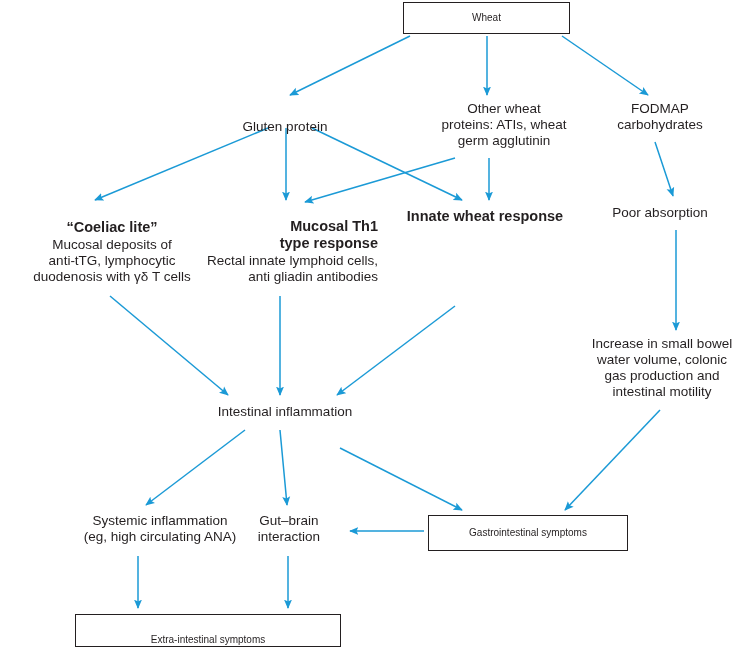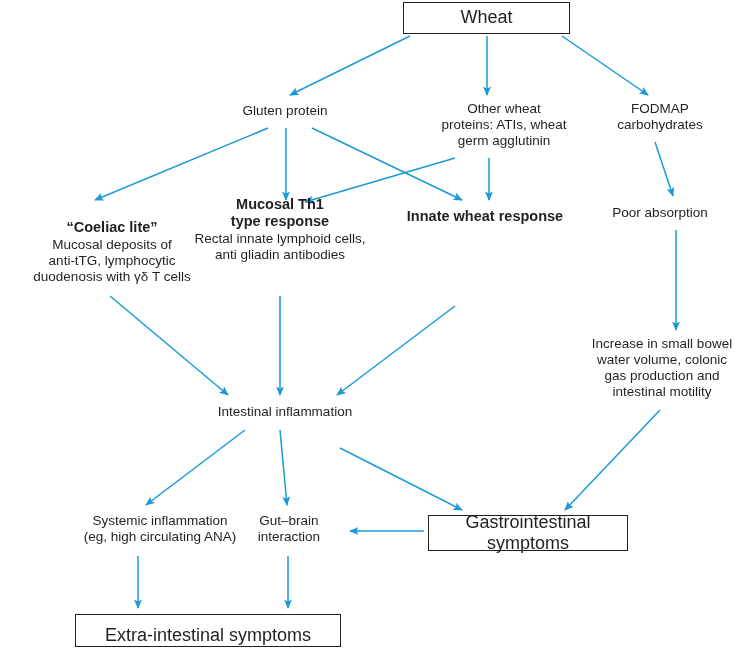--- a/index.html
+++ b/index.html
@@ -40,21 +40,21 @@
     margin-bottom: 1px;
   }
   .node-boxed {
     border: 1.6px solid #231f20;
     background: #ffffff;
     display: flex;
     align-items: center;
     justify-content: center;
   }
   .node-boxed .node-text {
-    font-size: 18px;
+    font-size: 10px;
   }
 </style>
 </head>
 <body>
 
 <div id="diagram-root">
 
   <svg id="edge-layer" viewBox="0 0 750 649">
     <defs>
       <marker id="arrowhead" markerWidth="7" markerHeight="7" refX="5.6" refY="3" orient="auto" markerUnits="strokeWidth">
@@ -82,39 +82,39 @@
         <path d="M 424 531 L 350 531" marker-end="url(#arrowhead)"></path>
         <path d="M 138 556 L 138 608" marker-end="url(#arrowhead)"></path>
         <path d="M 288 556 L 288 608" marker-end="url(#arrowhead)"></path>
       </g>
   </svg>
 
   <div id="node-group">
       <div class="node node-boxed" style="left: 403px; top: 2px; width: 167px; height: 32px;">
         <div class="node-text">Wheat</div>
       </div>
-      <div class="node" style="left: 206px; top: 103px; width: 158px;">
+      <div class="node" style="left: 206px; top: 119px; width: 158px;">
         <div class="node-text">Gluten protein</div>
       </div>
       <div class="node" style="left: 424px; top: 101px; width: 160px;">
         <div class="node-text">Other wheat
 proteins: ATIs, wheat
 germ agglutinin</div>
       </div>
       <div class="node" style="left: 580px; top: 101px; width: 160px;">
         <div class="node-text">FODMAP
 carbohydrates</div>
       </div>
       <div class="node" style="left: 0px; top: 219px; width: 196px; padding-left: 28px;">
         <div class="node-title">“Coeliac lite”</div>
         <div class="node-text">Mucosal deposits of
 anti-tTG,  lymphocytic
 duodenosis with γδ T cells</div>
       </div>
-      <div class="node" style="left: 182px; top: 196px; width: 196px;">
+      <div class="node" style="left: 182px; top: 218px; width: 196px; text-align: right;">
         <div class="node-title">Mucosal Th1
 type response</div>
         <div class="node-text">Rectal innate lymphoid cells,
 anti gliadin antibodies</div>
       </div>
       <div class="node" style="left: 379px; top: 208px; width: 212px;">
         <div class="node-title">Innate wheat response</div>
       </div>
       <div class="node" style="left: 580px; top: 205px; width: 160px;">
         <div class="node-text">Poor absorption</div>

